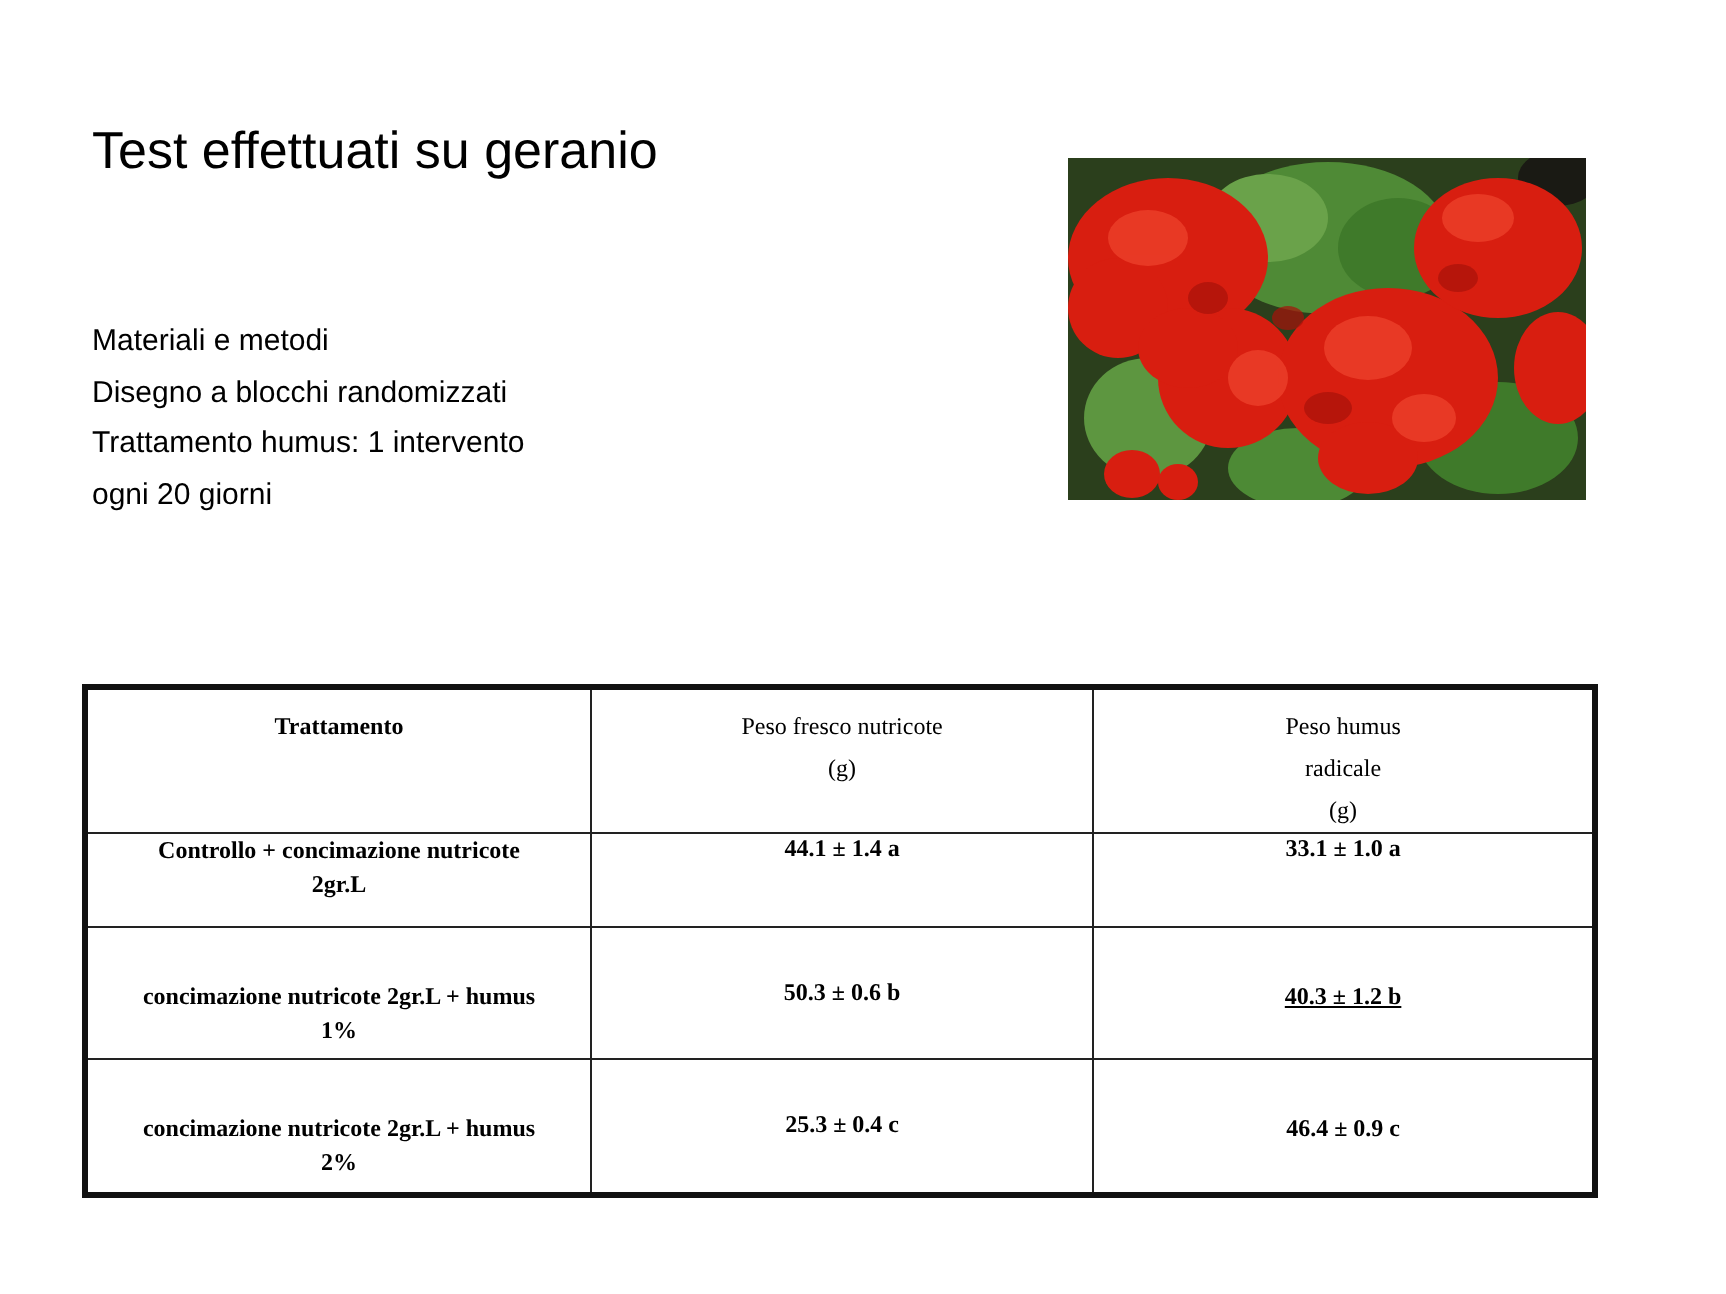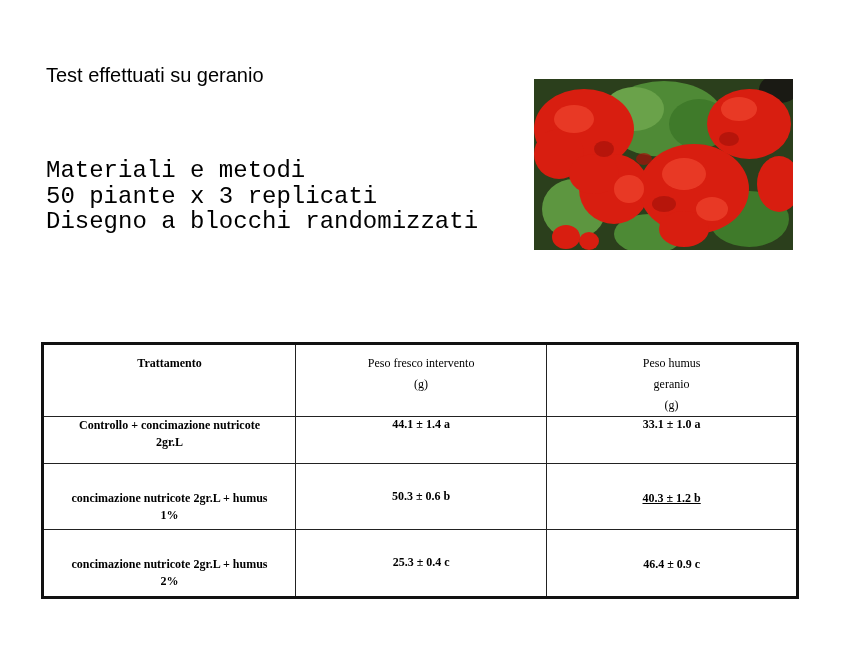--- a/index.html
+++ b/index.html
@@ -12,32 +12,31 @@
       height: 647px;
       position: relative;
       overflow: hidden;
       font-family: "Liberation Sans", sans-serif;
       color: #000;
     }
     .title {
       position: absolute;
       left: 46px;
       top: 63px;
-      font-size: 20px;
+      font-size: 26px;
       line-height: 24px;
       margin: 0;
       font-weight: normal;
     }
     .methods {
       position: absolute;
       left: 46px;
       top: 158px;
-      font-size: 24px;
+      font-size: 15px;
       line-height: 25.5px;
-      font-family: Liberation Mono, monospace;
     }
     .methods div { white-space: nowrap; }
 
     .photo {
       position: absolute;
       left: 534px;
       top: 79px;
       width: 259px;
       height: 171px;
       overflow: hidden;
@@ -78,22 +77,23 @@
     tr.r3 td.val.v1 { padding-top: 25px; }
     tr.r3 td.val.v2 { padding-top: 27px; }
   </style>
 </head>
 <body>
 
 <h1 class="title">Test effettuati su geranio</h1>
 
 <div class="methods">
   <div>Materiali e metodi</div>
-  <div>50 piante x 3 replicati</div>
   <div>Disegno a blocchi randomizzati</div>
+  <div>Trattamento humus: 1 intervento</div>
+  <div>ogni 20 giorni</div>
 </div>
 
 <div class="photo">
   <svg width="259" height="171" viewBox="0 0 259 171" xmlns="http://www.w3.org/2000/svg">
     <rect width="259" height="171" fill="#2b3f1c"></rect>
 
     <ellipse cx="130" cy="40" rx="60" ry="38" fill="#4f8a36"></ellipse>
     <ellipse cx="100" cy="30" rx="30" ry="22" fill="#6aa24a"></ellipse>
     <ellipse cx="165" cy="45" rx="30" ry="25" fill="#3f7a2a"></ellipse>
     <ellipse cx="40" cy="130" rx="32" ry="30" fill="#5d9640"></ellipse>
@@ -129,26 +129,26 @@
   </svg>
 </div>
 
 <table class="results">
   <tbody>
       <tr class="head">
     <th class="c1 bold">
       <div>Trattamento</div>
     </th>
     <th class="c2">
-      <div>Peso fresco intervento</div>
+      <div>Peso fresco nutricote</div>
       <div>(g)</div>
     </th>
     <th class="c3">
       <div>Peso humus</div>
-      <div>geranio</div>
+      <div>radicale</div>
       <div>(g)</div>
     </th>
   </tr>
   <tr class="r1">
     <td class="treat">
       <div>Controllo + concimazione nutricote</div>
       <div>2gr.L</div>
     </td>
     <td class="val v1">44.1 ± 1.4 a</td>
     <td class="val v2">33.1 ± 1.0 a</td>

